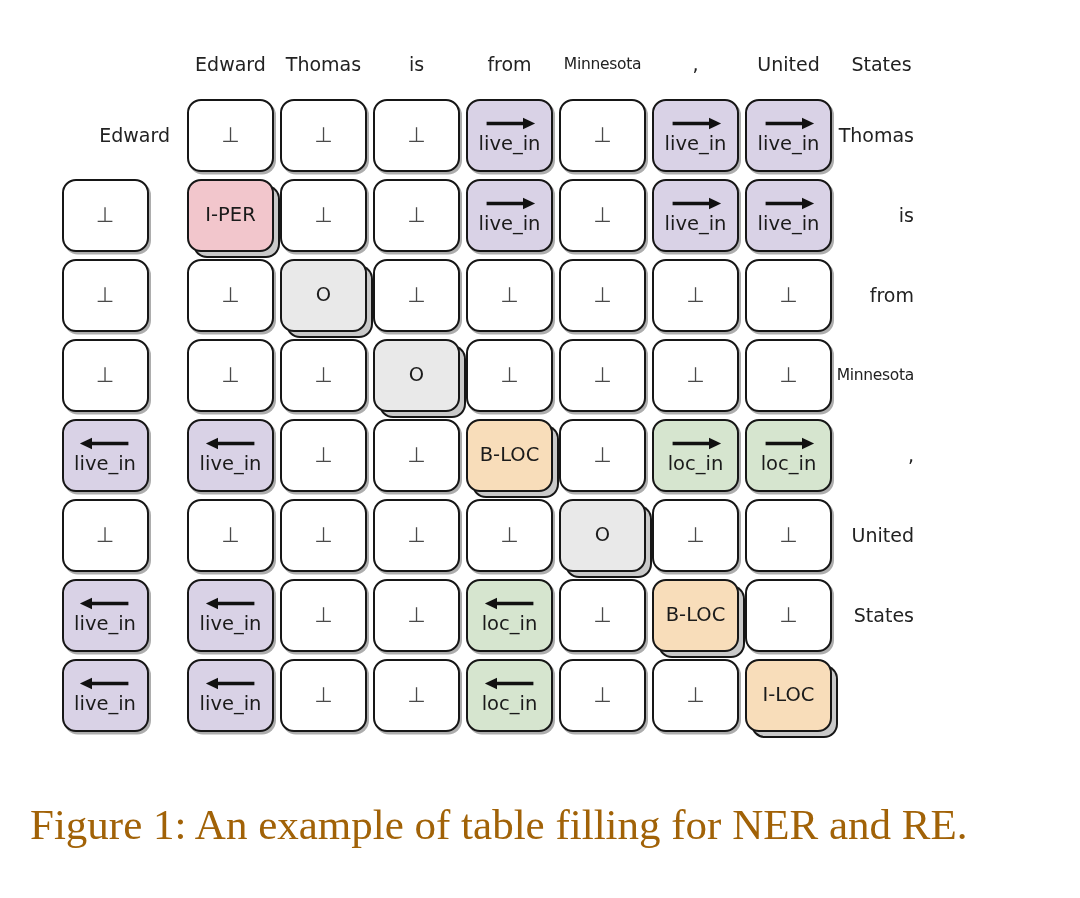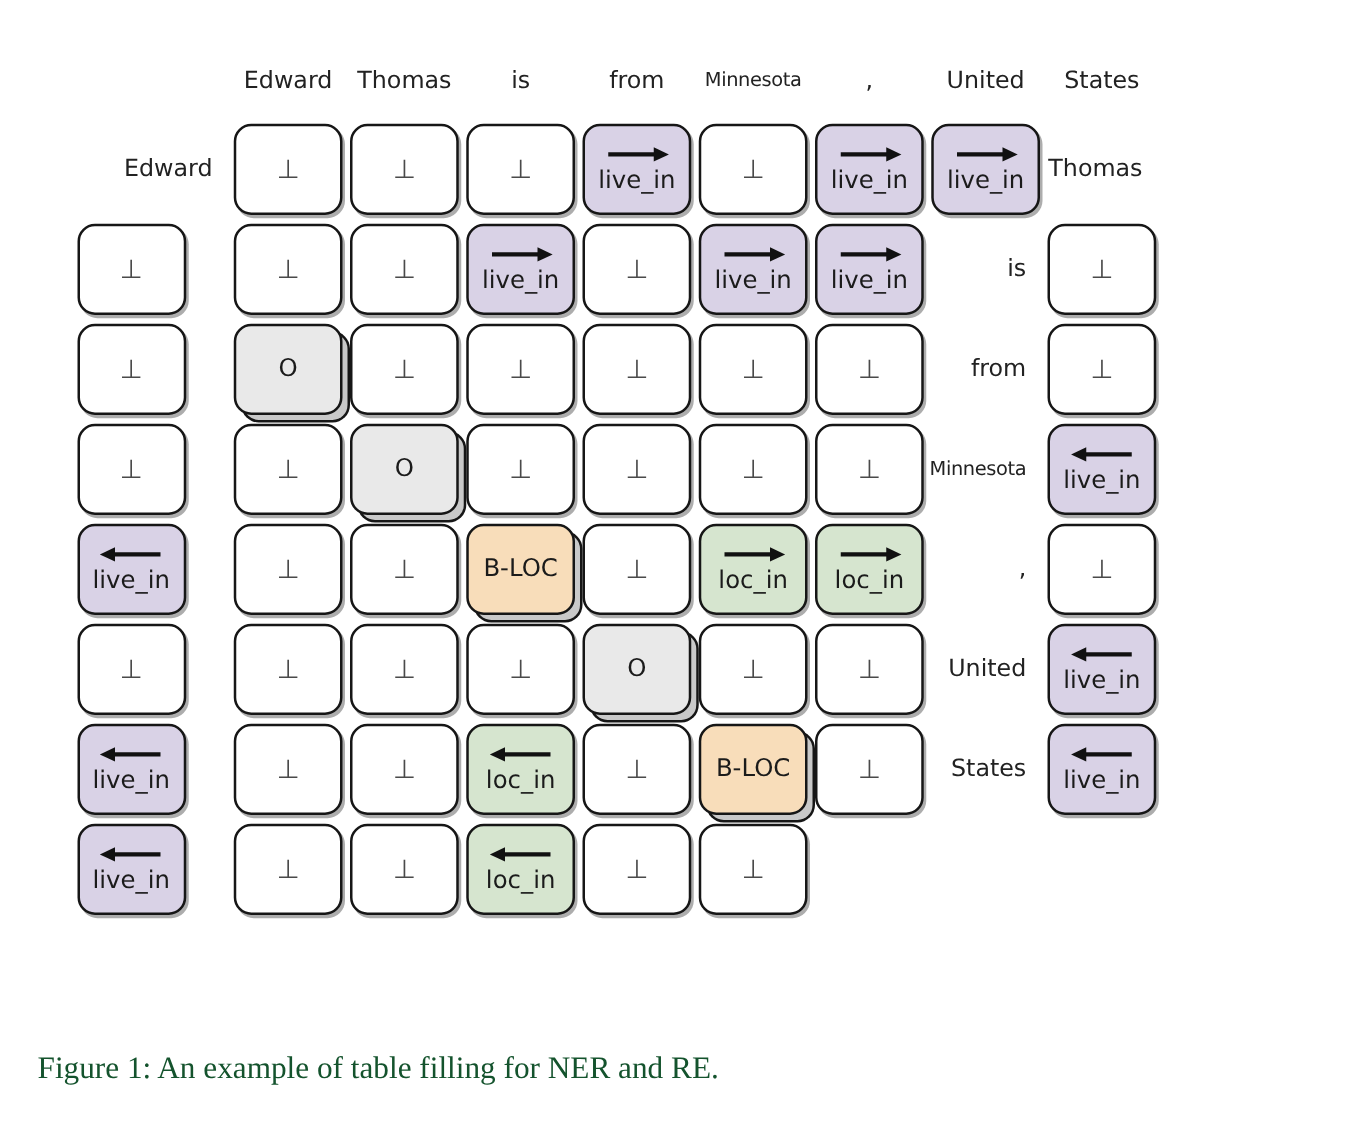--- a/index.html
+++ b/index.html
@@ -50,23 +50,23 @@
   }
   .bottom-sym{
     font-size:21px;color:#4a4a4a;font-weight:400;
   }
   .arrow{
     width:52px;height:15px;display:block;margin-bottom:2px;
   }
   .arrow.left{transform:scaleX(-1);}
   .caption{
     position:absolute;
-    left:30px;top:841px;
+    left:30px;top:800px;
     font-family:"Liberation Serif", serif;
-    font-size:25px;color:#14532d;
+    font-size:43px;color:#a16207;
     white-space:nowrap;
   }
 </style>
 </head>
 <body>
 
 <div class="page">
   <div class="grid-area">
       <div></div>
       <div class="col-head">Edward</div>
@@ -125,20 +125,25 @@
           <span class="cell-label">live_in</span>
         </div>
       </div>
       <div class="row-head">Thomas</div>
       <div class="cell-slot">
         <div class="cell" style="background: rgb(255, 255, 255);">
           <span class="bottom-sym">⊥</span>
         </div>
       </div>
       <div class="cell-slot">
+        <div class="cell diag" style="background: rgb(242, 198, 204);">
+          <span class="cell-label">I-PER</span>
+        </div>
+      </div>
+      <div class="cell-slot">
         <div class="cell" style="background: rgb(255, 255, 255);">
           <span class="bottom-sym">⊥</span>
         </div>
       </div>
       <div class="cell-slot">
         <div class="cell" style="background: rgb(255, 255, 255);">
           <span class="bottom-sym">⊥</span>
         </div>
       </div>
       <div class="cell-slot">
@@ -445,17 +450,22 @@
         </div>
       </div>
       <div class="cell-slot">
         <div class="cell" style="background: rgb(255, 255, 255);">
           <span class="bottom-sym">⊥</span>
         </div>
       </div>
       <div class="cell-slot">
         <div class="cell" style="background: rgb(255, 255, 255);">
           <span class="bottom-sym">⊥</span>
+        </div>
+      </div>
+      <div class="cell-slot">
+        <div class="cell diag" style="background: rgb(248, 221, 186);">
+          <span class="cell-label">I-LOC</span>
         </div>
       </div>
     </div>
   <div class="caption">Figure 1: An example of table filling for NER and RE.</div>
 </div>
 
 </body></html>

